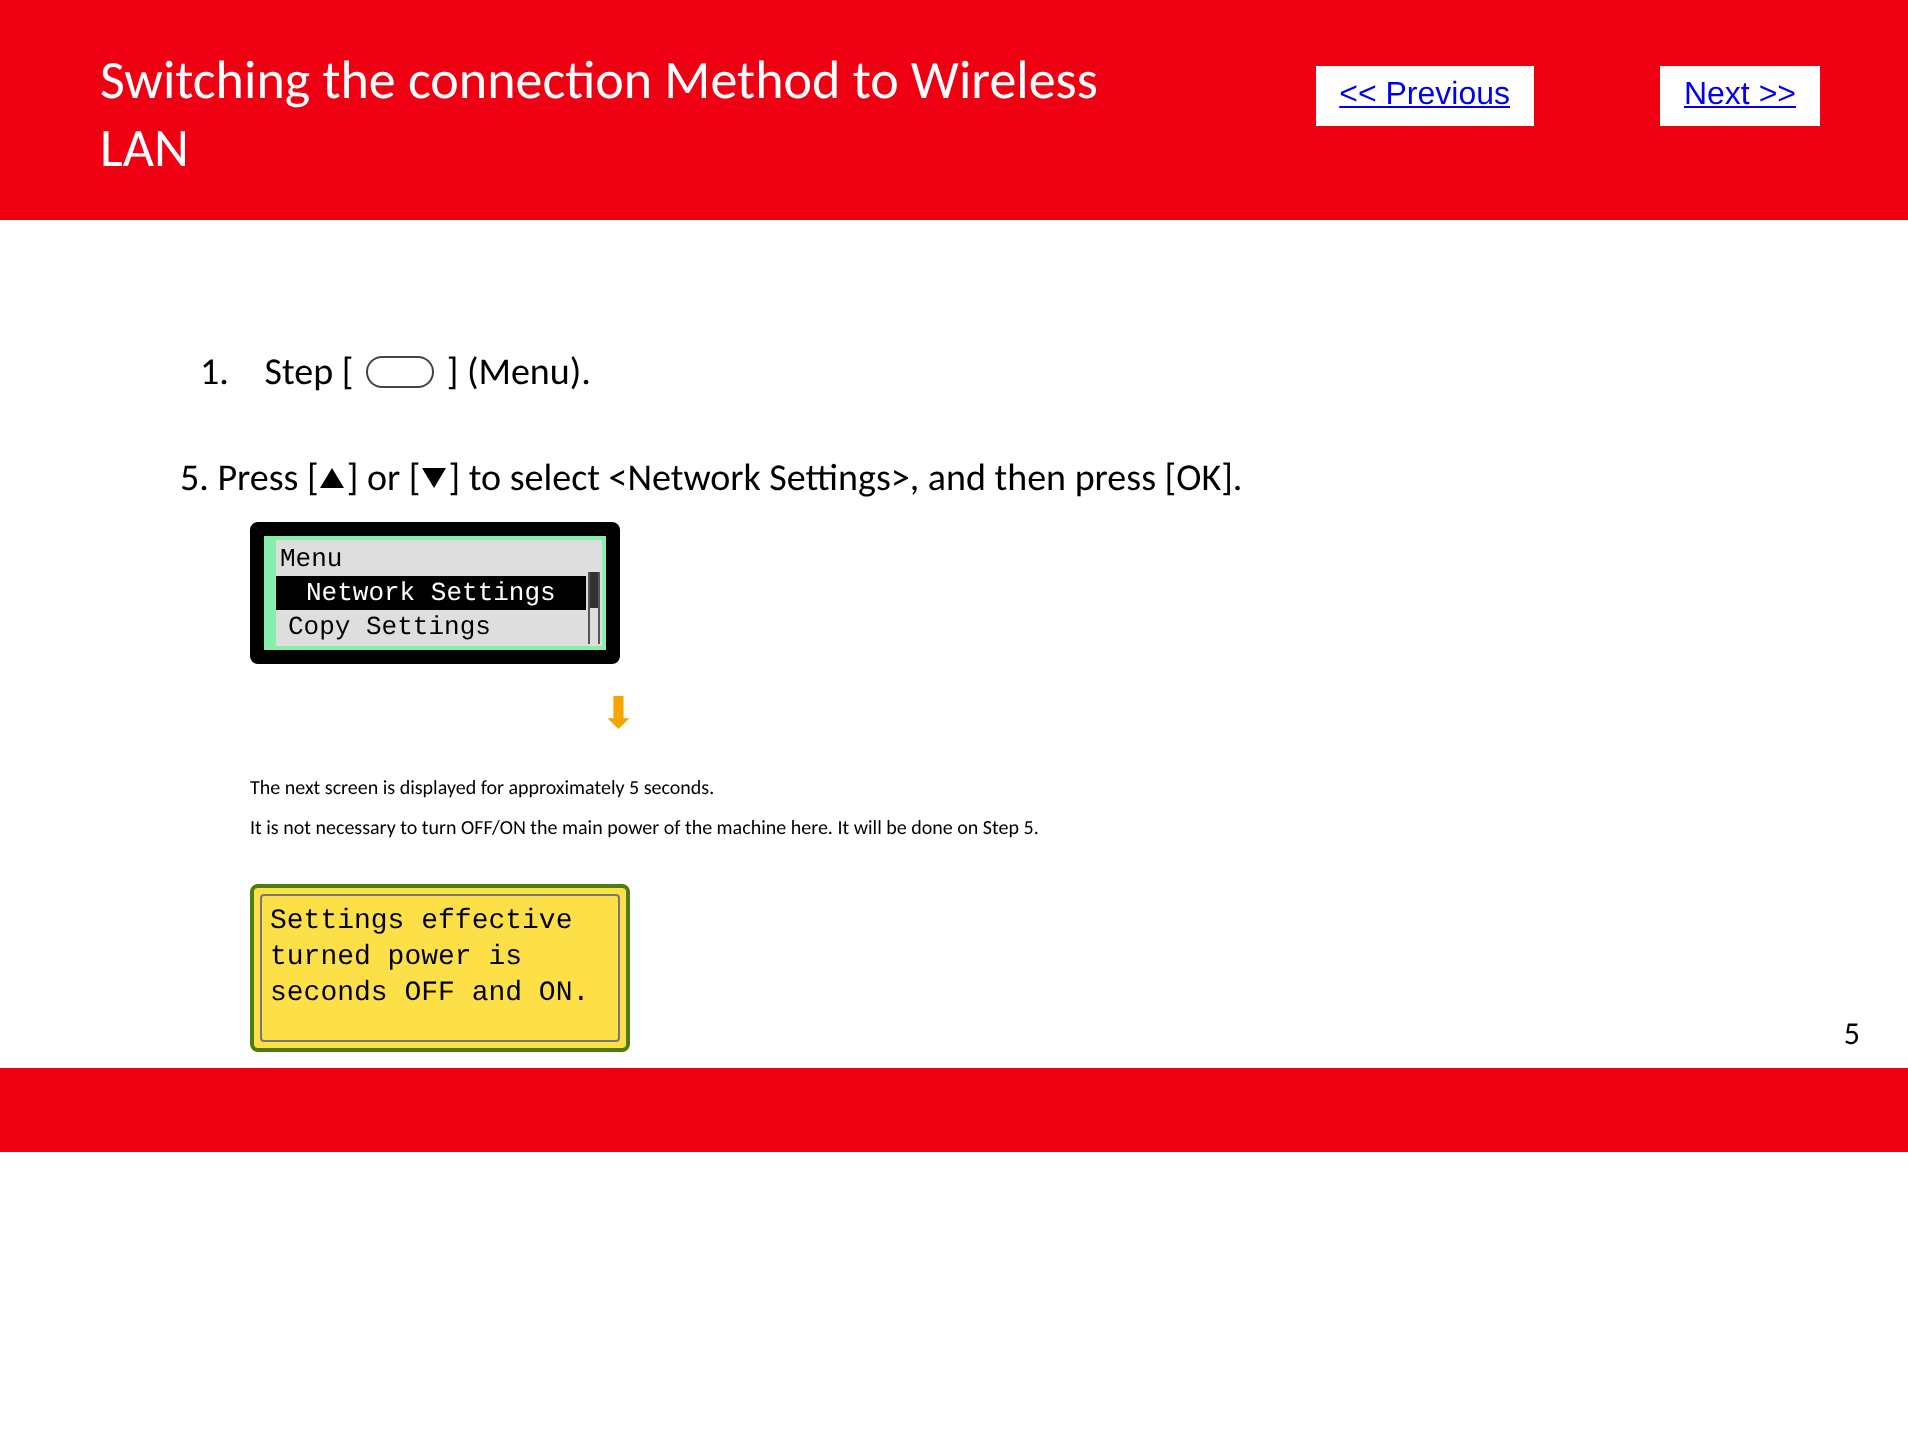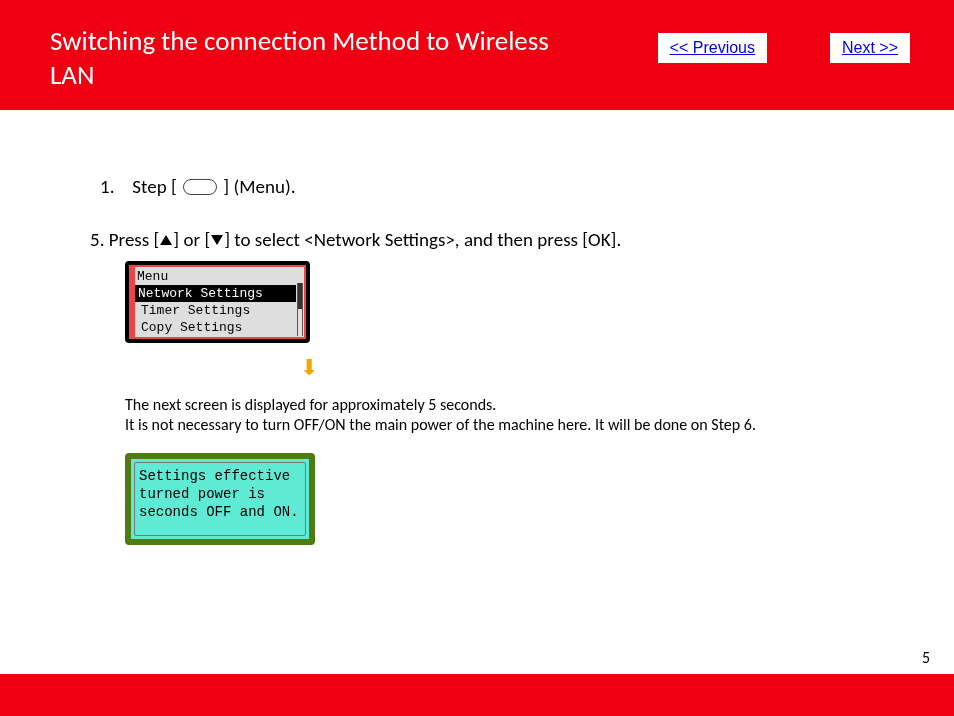--- a/index.html
+++ b/index.html
@@ -1,19 +1,19 @@
 <!DOCTYPE html>
 <html><head>
 <meta charset="utf-8">
 <style>
   * { box-sizing: border-box; }
   html, body { margin:0; padding:0; font-family: "Segoe UI", Calibri, Arial, sans-serif; }
   .page {
     width: 954px;
-    height: 716px;
+    height: 576px;
     position: relative;
     background: #fff;
     overflow: hidden;
   }
   .header {
     background: #ee0012;
     height: 110px;
     position: relative;
     padding-left: 50px;
     padding-top: 24px;
@@ -71,67 +71,67 @@
     width:0;height:0;
     border-left:6px solid transparent;
     border-right:6px solid transparent;
     border-top:10px solid #000;
     margin:0 1px;
     vertical-align:middle;
     position:relative; top:-1px;
   }
   .lcd {
     width:185px;
-    border:4px solid #000000;
-    background:#ef4444;
+    border:7px solid #000000;
+    background:#86efac;
     border-radius:4px;
     font-family:"Courier New", monospace;
     font-size:13px;
     line-height:17px;
     padding:2px 2px 2px 6px;
     margin-left:25px;
     position:relative;
   }
   .lcd-inner {
     background:#dedede;
     padding:1px 0;
   }
   .lcd-title { padding-left:2px; }
   .lcd-item { padding-left:6px; }
   .lcd-sel {
     background:#000;
     color:#fff;
-    padding-left:3px;
+    padding-left:15px;
     margin-right:8px;
   }
   .scrollbar {
     position:absolute;
     right:3px; top:18px; bottom:3px;
     width:6px;
     border-left:1px solid #555;
     border-right:1px solid #555;
     background: linear-gradient(#333 0 50%, transparent 50% 100%);
   }
   .arrow-down-icon {
     margin:14px 0 16px 200px;
     color:#f6a500;
     font-size:22px;
     line-height:1;
   }
   .note {
-    font-size:16px;
+    font-size:10px;
     line-height:20px;
     margin-left:25px;
     margin-bottom:18px;
   }
   .lcd2 {
     width:190px;
-    border:6px solid #4d7c0f;
+    border:2px solid #4d7c0f;
     border-radius:4px;
-    background:#5eead4;
+    background:#fde047;
     font-family:"Courier New", monospace;
     font-size:14px;
     line-height:18px;
     padding:8px 8px 18px 8px;
     margin-left:25px;
     position:relative;
   }
   .lcd2-border { position:absolute; inset:3px; border:1px solid #777; border-radius:2px; pointer-events:none; }
   .footer {
     position:absolute;
@@ -168,31 +168,30 @@
     </div>
 
     <div style="margin-left:-10px; margin-bottom:10px;">
       <span>5. Press [</span><span class="triangle-up"></span><span>] or [</span><span class="triangle-down"></span><span>] to select &lt;Network Settings&gt;, and then press [OK].</span>
     </div>
 
     <div class="lcd">
       <div class="lcd-inner">
         <div class="lcd-title">Menu</div>
         <div class="lcd-sel">Network Settings</div>
-        <div class="lcd-item">Timer Settings</div>
         <div class="lcd-item">Copy Settings</div>
       </div>
       <div class="scrollbar"></div>
     </div>
 
     <div class="arrow-down-icon">⬇</div>
 
     <div class="note">
       <div>The next screen is displayed for approximately 5 seconds.</div>
-      <div>It is not necessary to turn OFF/ON the main power of the machine here. It will be done on Step 6.</div>
+      <div>It is not necessary to turn OFF/ON the main power of the machine here. It will be done on Step 5.</div>
     </div>
 
     <div class="lcd2">
       <div class="lcd2-border"></div>
       <div>Settings effective</div>
       <div>turned power is</div>
       <div>seconds OFF and ON.</div>
     </div>
 
   </div>

